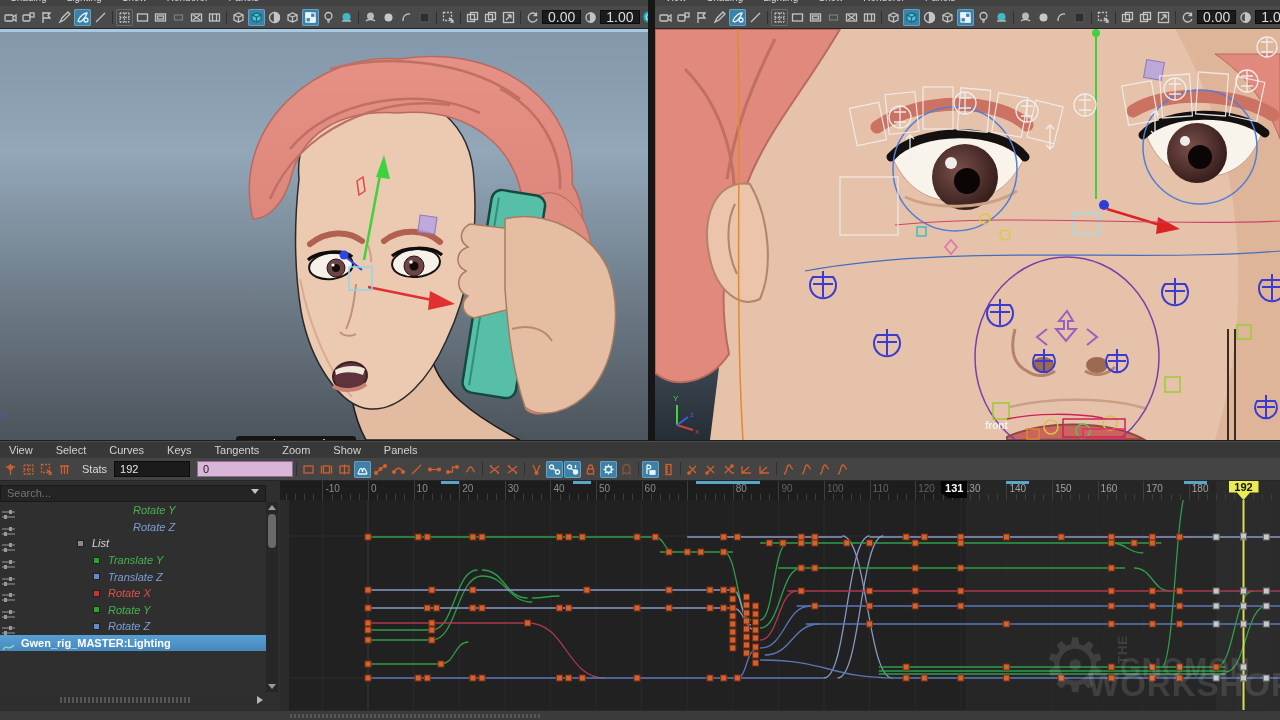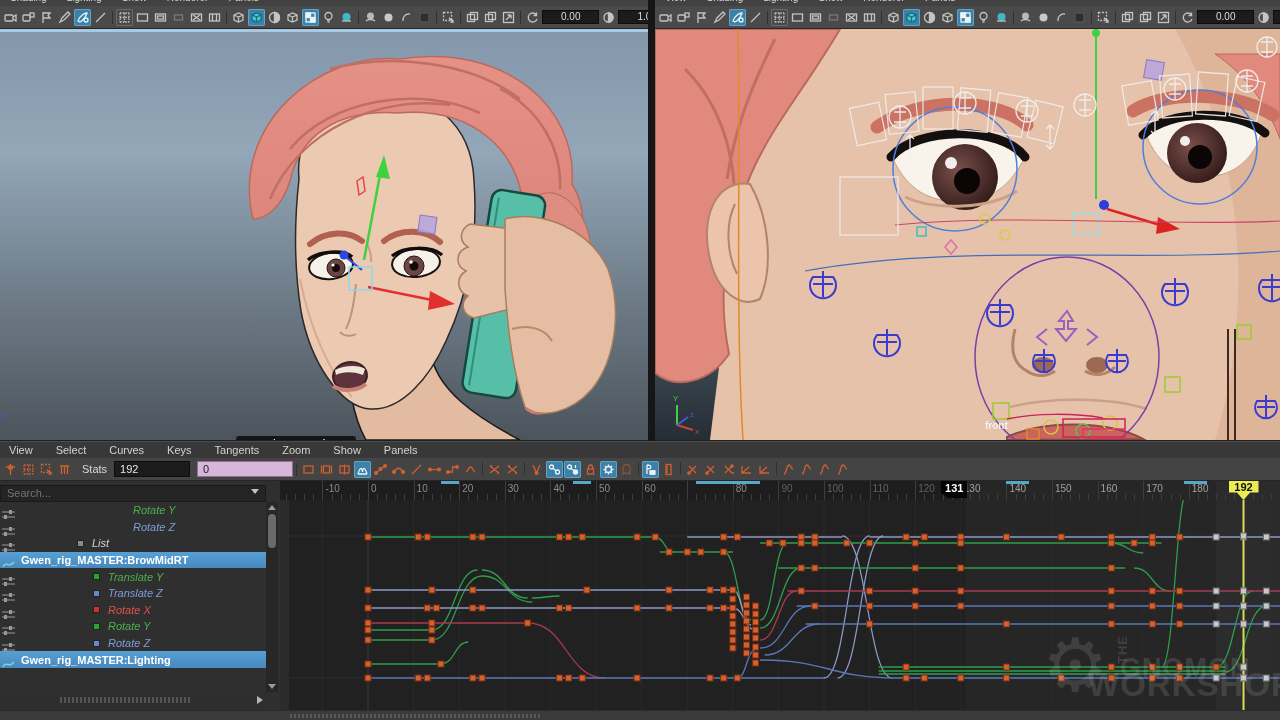--- a/index.html
+++ b/index.html
@@ -18,21 +18,21 @@
   .vp-menubar span { font-size:10px; color:#d8d8d8; white-space:nowrap; }
   .vp-toolbar { height:23px; background:#4a4a4a; border-bottom:1px solid #262626;
     display:flex; align-items:center; padding:0 2px; gap:1px; }
   .tbi { width:17px; height:17px; display:flex; align-items:center; justify-content:center;
     border-radius:2px; flex:none; }
   .tbi.active { background:#3e81a8; box-shadow:inset 0 0 0 1px #5fa3c6; }
   .tbi.boxed  { box-shadow:inset 0 0 0 1px #6a6a6a; }
   .tbsep { width:5px; height:15px; flex:none; position:relative; }
   .tbsep:after { content:""; position:absolute; left:2px; top:1px; width:1px; height:13px; background:#303030; }
   .tb-field { height:14px; background:#1b1b1b; border:1px solid #0e0e0e; color:#dcdcdc;
-    font-size:10px; line-height:12px; padding:0 18px; min-width:38px; flex:none; }
+    font-size:14px; line-height:12px; padding:0 5px; min-width:38px; flex:none; }
   .vp-canvas { position:relative; height:411px; }
   #panzoom-bar { left:0; top:29px; width:648px; height:3px; background:#a9c8e2; z-index:5; }
 
   
   #ge { position:absolute; left:0; top:441px; width:1280px; height:279px; background:#2b2b2b; }
   #ge-menubar { position:absolute; left:0; top:0; width:1280px; height:17px; background:#383838;
     border-top:1px solid #4c4c4c; display:flex; align-items:center; gap:23px; padding-left:9px; }
   #ge-menubar span { font-size:11px; color:#d2d2d2; }
   #ge-toolbar { position:absolute; left:0; top:17px; width:1280px; height:23px; background:#444444;
     border-bottom:1px solid #262626; display:flex; align-items:center; padding-left:2px; gap:1px; }
@@ -940,26 +940,20 @@
           </div>
           <div class="chrow minor">
             <span class="filt"><svg width="13" height="10">
                 <line x1="0" y1="3" x2="13" y2="3" stroke="#999"></line>
                 <rect x="7" y="1" width="3" height="4" fill="#999"></rect>
                 <line x1="0" y1="8" x2="13" y2="8" stroke="#999"></line>
                 <rect x="2" y="6" width="3" height="4" fill="#999"></rect>
               </svg></span>
             <span class="swatch sw-gray"></span>
             <span class="chlabel c-gray">List</span>
-          </div>
-          <div class="chrow node">
-            <span class="filt"><svg width="13" height="10">
-                <path d="M1,8 C4,1 7,10 12,3" fill="none" stroke="#7fd4c8" stroke-width="1.5"></path>
-              </svg></span>
-            <span class="chlabel ">Gwen_rig_MASTER:BrowMidRT</span>
           </div>
           <div class="chrow">
             <span class="filt"><svg width="13" height="10">
                 <line x1="0" y1="3" x2="13" y2="3" stroke="#999"></line>
                 <rect x="7" y="1" width="3" height="4" fill="#999"></rect>
                 <line x1="0" y1="8" x2="13" y2="8" stroke="#999"></line>
                 <rect x="2" y="6" width="3" height="4" fill="#999"></rect>
               </svg></span>
             <span class="swatch sw-green"></span>
             <span class="chlabel c-green">Translate Y</span>

